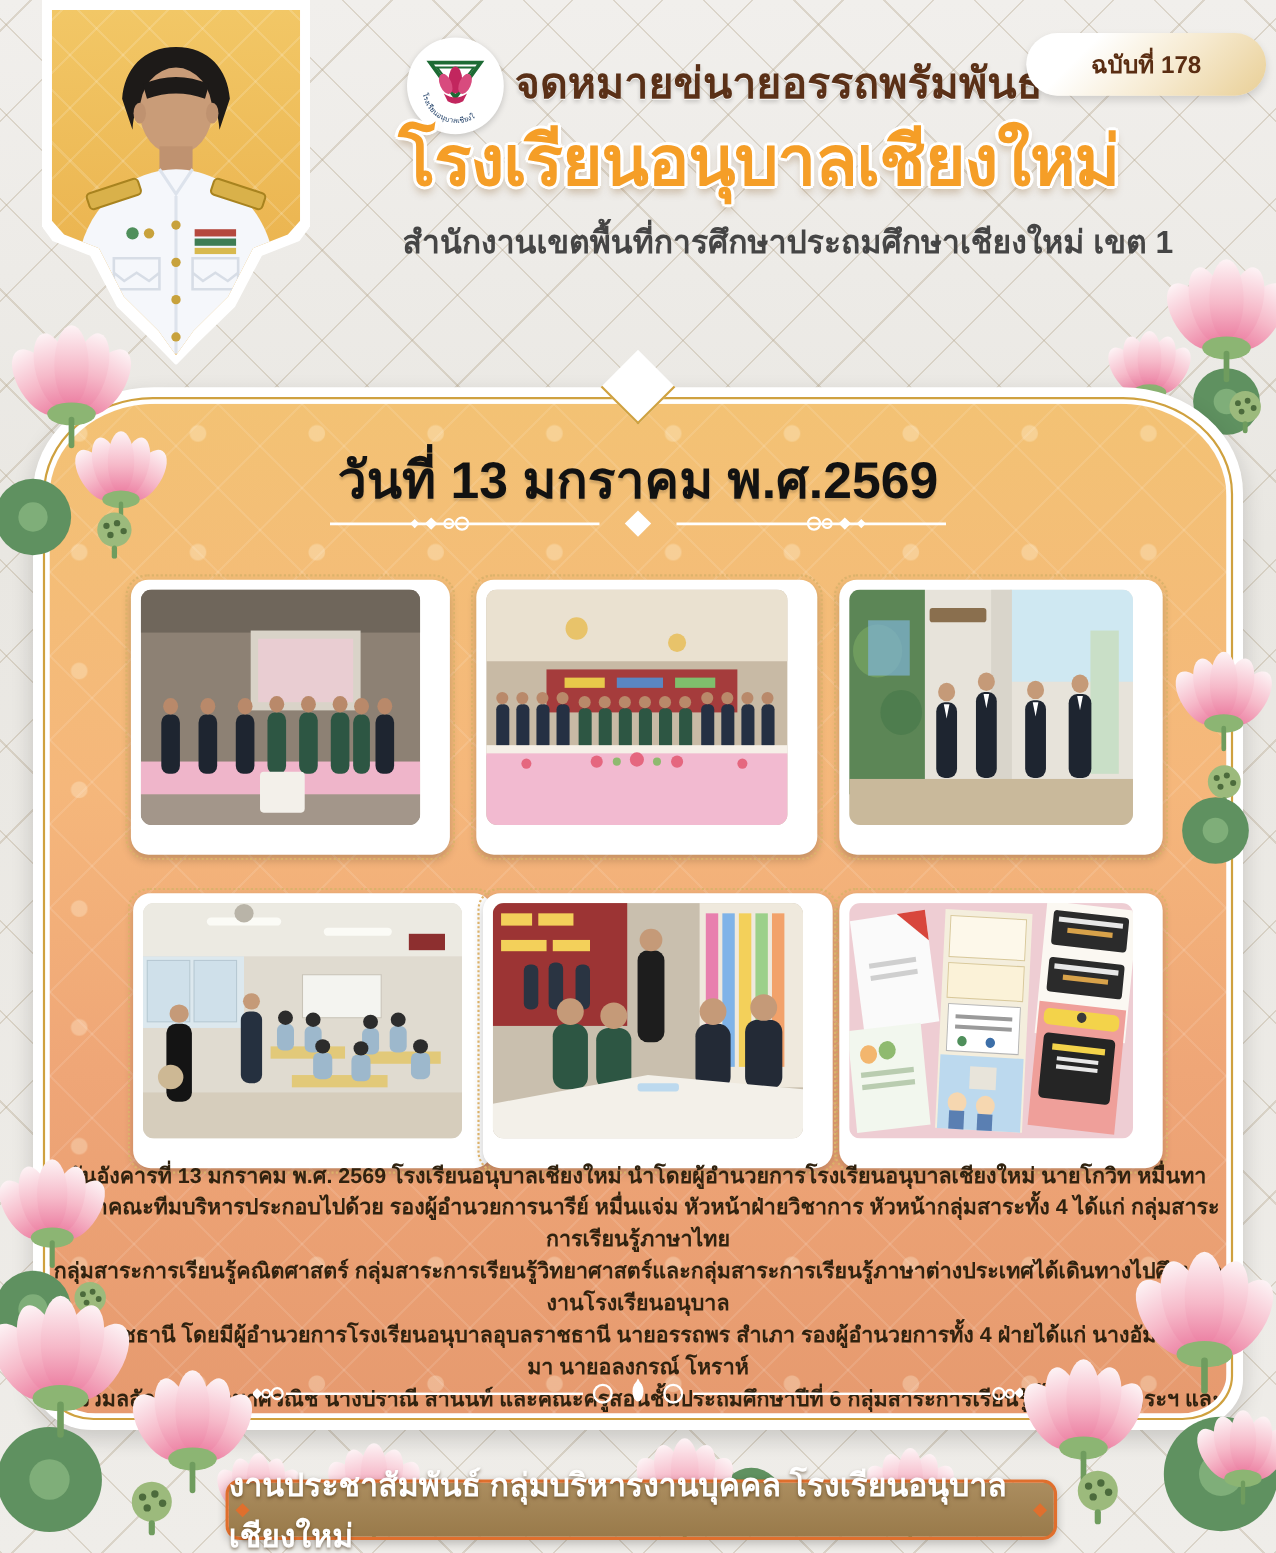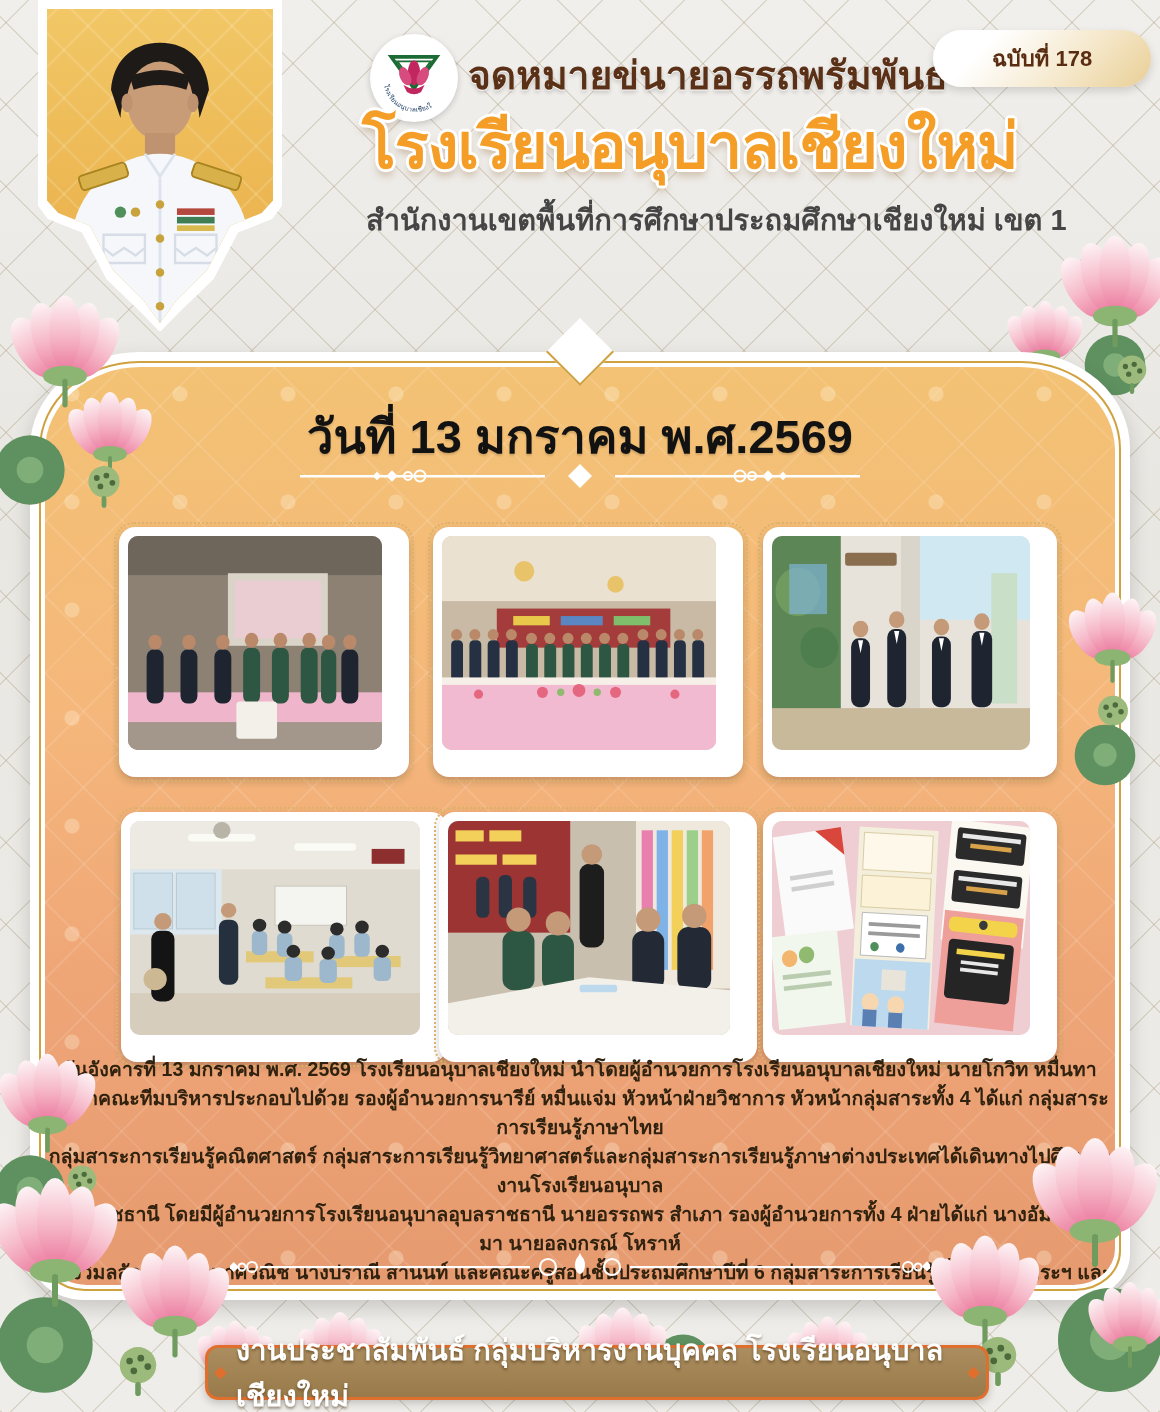--- a/index.html
+++ b/index.html
@@ -63,21 +63,21 @@
   .p5{left:394px;top:445px;width:300px;height:232px;}
   .p6{left:718px;top:445px;width:276px;height:232px;}
   
   .article{position:absolute;left:0;top:688px;width:100%;text-align:center;}
   .body-line{font-size:19.5px;line-height:29px;font-weight:700;color:#30220f;}
   
   .footer-banner{position:absolute;left:205px;top:1345px;width:750px;height:49px;z-index:5;
     background:linear-gradient(180deg,#ab8d5f 0%,#997a4a 100%);
     border:3px solid #e06f2d;border-radius:13px;box-shadow:0 3px 8px rgba(0,0,0,.2);
     display:flex;align-items:center;justify-content:center;font-size:29px;font-weight:700;color:#fff;
-    text-shadow:0 2px 3px rgba(60,35,5,.5);padding-left:28px;}
+    text-shadow:0 2px 3px rgba(60,35,5,.5);}
   .footer-banner::before,.footer-banner::after{content:'';position:absolute;top:50%;width:9px;height:9px;background:#e06f2d;
     transform:translateY(-50%) rotate(45deg);}
   .footer-banner::before{left:8px;} .footer-banner::after{right:8px;}
   
   .flower{position:absolute;z-index:3;pointer-events:none;}
   .z0{z-index:0;}
 </style>
 </head>
 <body>
 <div id="page">

